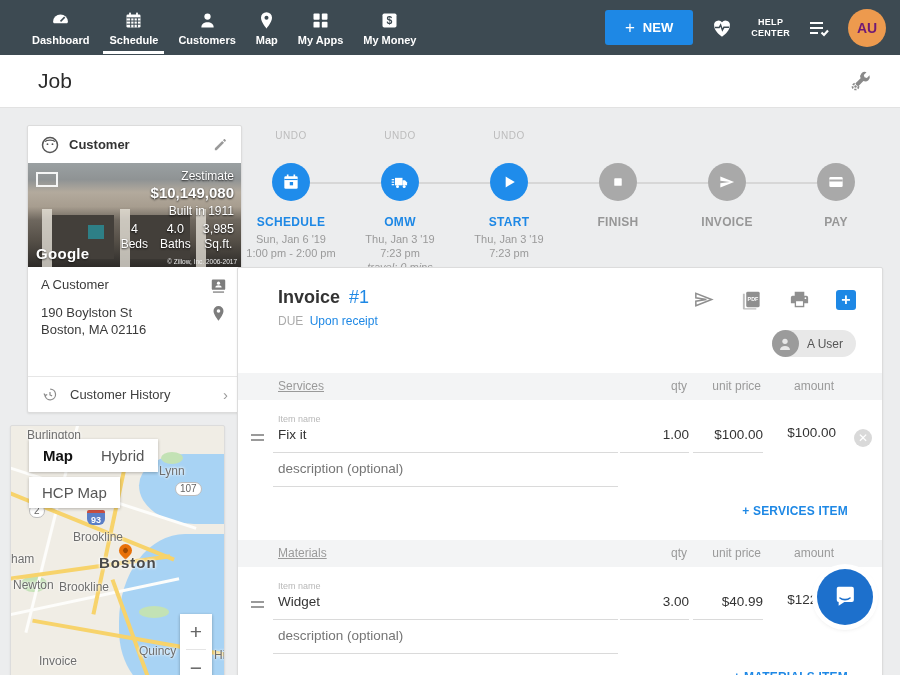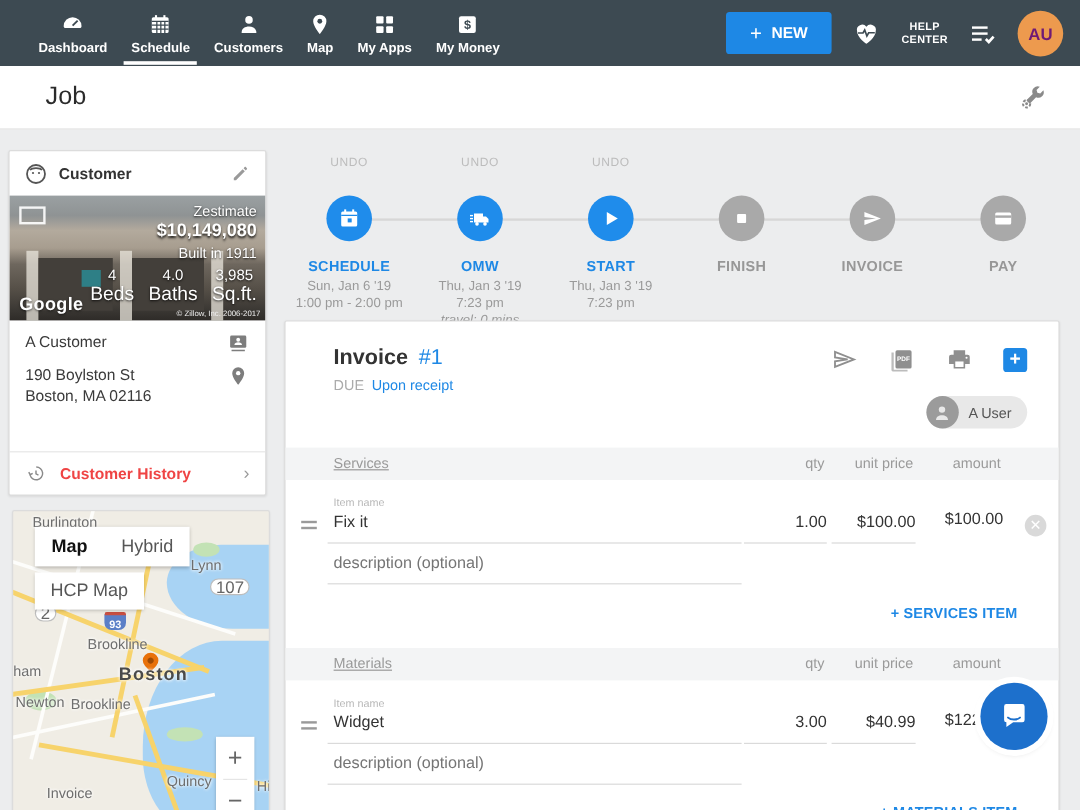--- a/index.html
+++ b/index.html
@@ -21,59 +21,59 @@
 
   
   .page-header { position:absolute; left:0; top:55px; width:900px; height:53px; background:#fff; border-bottom:1px solid #e2e2e2; display:flex; align-items:center; }
   .page-title { font-size:21px; color:#2b2b2b; margin-left:38px; }
   .tools-icon { position:absolute; right:28px; top:15px; width:24px; height:24px; fill:#8a8a8a; cursor:pointer; }
 
   
   .card { position:absolute; background:#fff; border:1px solid #dcdcdc; border-radius:2px; box-shadow:0 1px 2px rgba(0,0,0,.08); }
 
   
-  .cust-card { left:7px; top:125px; width:215px; height:288px; }
+  .cust-card { left:27px; top:125px; width:215px; height:288px; }
   .cust-head { height:37px; display:flex; align-items:center; padding:0 12px; }
   .cust-head svg.face { width:20px; height:20px; fill:none; stroke:#555; }
   .cust-title { font-size:13px; font-weight:bold; color:#333; margin-left:9px; flex:1; }
   .pencil { width:17px; height:17px; fill:#9a9a9a; cursor:pointer; }
   .photo { position:relative; height:104px; overflow:hidden;
     background:linear-gradient(180deg,#9aa0a2 0%,#8f9394 16%,#b3aa9d 28%,#a79d8f 42%,#6e675e 55%,#554f47 75%,#3a3733 92%,#2e2b28 100%); }
   .pillar { position:absolute; top:46px; width:10px; height:60px; background:rgba(235,231,222,.75); }
   .storewin { position:absolute; top:52px; height:44px; background:#433f3a; }
   .teal { position:absolute; background:#2e7f86; }
   .frame-icon { position:absolute; left:8px; top:9px; width:22px; height:15px; border:2px solid #fff; opacity:.9; }
   .z-overlay { position:absolute; right:7px; top:6px; text-align:right; color:#fff; text-shadow:0 1px 2px rgba(0,0,0,.85); }
   .z-label { font-size:12px; }
   .z-value { font-size:15px; font-weight:bold; margin-top:1px; }
   .z-built { font-size:12px; margin-top:3px; }
   .z-stats { display:flex; gap:12px; justify-content:flex-end; margin-top:4px; }
   .z-stat { text-align:center; }
   .z-num { font-size:12.5px; }
-  .z-cap { font-size:16px; margin-top:1px; }
+  .z-cap { font-size:12px; margin-top:1px; }
   .google { position:absolute; left:8px; bottom:5px; color:#fff; font-size:15px; font-weight:bold; letter-spacing:.3px; text-shadow:0 1px 2px rgba(0,0,0,.6); }
   .zcopy { position:absolute; right:4px; bottom:2px; color:#eee; font-size:6.5px; }
   .cust-details { padding:9px 13px 0 13px; }
   .c-row { display:flex; justify-content:space-between; align-items:flex-start; margin-bottom:9px; }
   .c-text { font-size:13px; color:#3a3a3a; line-height:17px; }
   .c-row svg { width:19px; height:19px; fill:#7d7d7d; flex:none; cursor:pointer; }
   .hist-row { position:absolute; left:0; bottom:0; width:100%; height:36px; border-top:1px solid #e6e6e6; display:flex; align-items:center; padding:0 13px; cursor:pointer; }
   .hist-row svg { width:17px; height:17px; fill:none; stroke:#8a8a8a; }
-  .hist-label { font-size:13px; font-weight:bold; color:#ef4444; margin-left:12px; flex:1; }
+  .hist-label { font-size:13px; font-weight:normal; color:#404040; margin-left:12px; flex:1; }
   .chev { color:#9a9a9a; font-size:15px; }
 
   
   .map-card { left:10px; top:425px; width:215px; height:262px; overflow:hidden; background:#f0ede5; }
   .road { position:absolute; background:#f7d36b; }
   .road-w { position:absolute; background:#fdfdfb; }
   .water { position:absolute; background:#a8d3f4; }
   .park { position:absolute; background:#c3e2b5; border-radius:50%; }
   .mlabel { position:absolute; font-size:12px; color:#6e6e6e; text-shadow:0 0 3px #fff,0 0 3px #fff; white-space:nowrap; }
   .mcity { font-size:15px; font-weight:bold; color:#4a4a4a; letter-spacing:1px; }
-  .rbadge { position:absolute; background:#fff; border:1px solid #bdbdbd; border-radius:7px; font-size:14px; color:#666; padding:0 4px; line-height:12px; text-shadow:none; }
+  .rbadge { position:absolute; background:#fff; border:1px solid #bdbdbd; border-radius:7px; font-size:10px; color:#666; padding:0 4px; line-height:12px; text-shadow:none; }
   .ishield { position:absolute; width:18px; height:15px; background:#5b7fc7; border-radius:2px 2px 6px 6px; color:#fff; font-size:9px; font-weight:bold; text-align:center; line-height:15px; border-top:3px solid #c94f41; }
   .map-pin { position:absolute; width:13px; height:13px; background:#e8710a; border-radius:50% 50% 50% 0; transform:rotate(-45deg); }
   .map-pin::after { content:""; position:absolute; left:4px; top:4px; width:5px; height:5px; background:#9e4a04; border-radius:50%; }
   .map-btns { position:absolute; left:18px; top:13px; display:flex; background:#fff; box-shadow:0 1px 3px rgba(0,0,0,.25); cursor:pointer; }
   .map-btn { padding:8px 14px; font-size:15px; color:#565656; }
   .map-btn.on { font-weight:bold; color:#111; }
   .hcp-btn { position:absolute; left:18px; top:51px; background:#fff; box-shadow:0 1px 3px rgba(0,0,0,.25); padding:7px 13px; font-size:15px; color:#565656; cursor:pointer; }
   .zoom-ctl { position:absolute; left:169px; top:188px; width:32px; background:#fff; box-shadow:0 1px 3px rgba(0,0,0,.3); text-align:center; }
   .zoom-btn { font-size:21px; color:#666; height:35px; line-height:35px; cursor:pointer; }
   .zoom-div { height:1px; background:#e5e5e5; margin:0 6px; }

